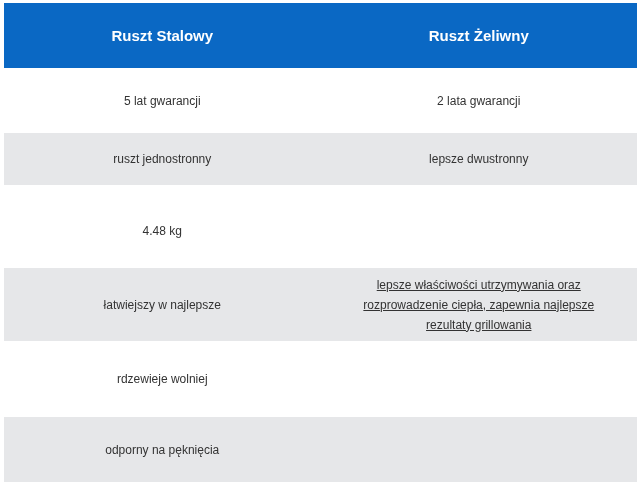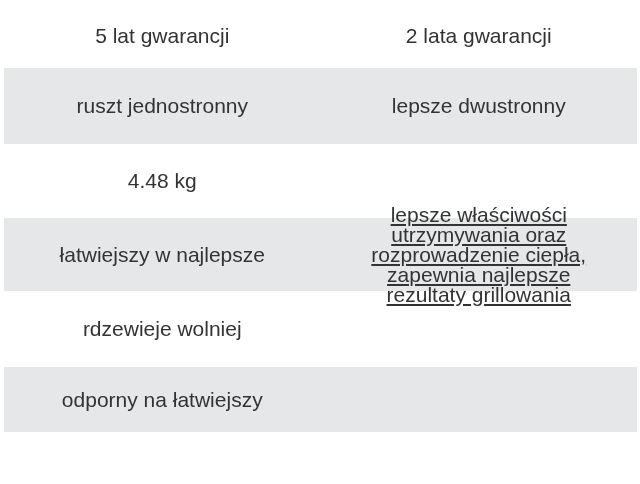--- a/index.html
+++ b/index.html
@@ -26,45 +26,49 @@
       width: 100%;
     }
     .cell {
       width: 50%;
       display: flex;
       align-items: center;
       justify-content: center;
       text-align: center;
       box-sizing: border-box;
       padding: 0 10px;
-      font-size: 21px;
+      font-size: 12px;
       line-height: 20px;
     }
     .header {
       background: #0a68c4;
       height: 65px;
     }
     .header .cell {
       color: #ffffff;
       font-weight: bold;
       font-size: 15px;
     }
     .r-white { background: #ffffff; }
     .r-gray { background: #e6e7e9; }
     .h1 { height: 65px; }
-    .h2 { height: 76px; }
-    .h3 { height: 74px; }
+    .h2 { height: 52px; }
+    .h3 { height: 74px; margin-top: 9px; }
     .h4 { height: 73px; }
     .h5 { height: 76px; }
     .h6 { height: 65px; }
   </style>
 </head>
 <body>
 
 <div class="table">
+  <div class="row header">
+    <div class="cell">Ruszt Stalowy</div>
+    <div class="cell">Ruszt Żeliwny</div>
+  </div>
 
   <div class="row r-white h1">
     <div class="cell">5 lat gwarancji</div>
     <div class="cell">2 lata gwarancji</div>
   </div>
 
   <div class="row r-gray h2">
     <div class="cell">ruszt jednostronny</div>
     <div class="cell">lepsze dwustronny</div>
   </div>
@@ -76,16 +80,16 @@
   <div class="row r-gray h4">
     <div class="cell">łatwiejszy w najlepsze</div>
     <div class="cell" style="padding:0 40px;text-decoration:underline;">lepsze właściwości utrzymywania oraz rozprowadzenie ciepła, zapewnia najlepsze rezultaty grillowania</div>
   </div>
 
   <div class="row r-white h5">
     <div class="cell">rdzewieje wolniej</div>
   </div>
 
   <div class="row r-gray h6">
-    <div class="cell">odporny na łatwiejszy</div>
+    <div class="cell">odporny na pęknięcia</div>
     <div class="cell"></div>
   </div>
 </div>
 
 </body></html>

